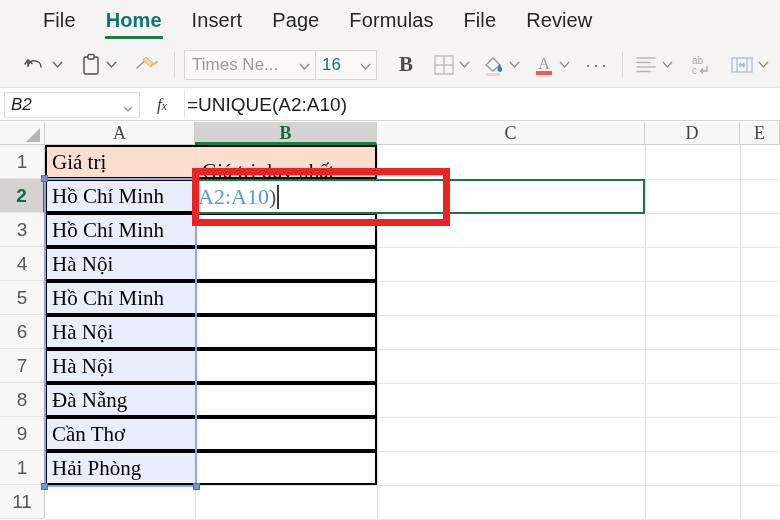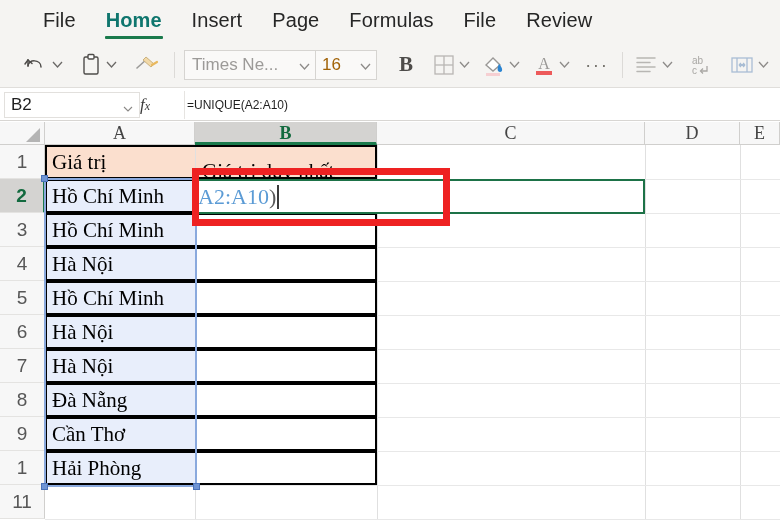--- a/index.html
+++ b/index.html
@@ -53,21 +53,21 @@
     display: flex; align-items: center; height: 30px;
     border: 1px solid #d6d4d1; background: #faf9f8;
   }
   .font-name {
     width: 108px; padding: 0 7px; font-size: 17px; color: #9c9a98;
     overflow: hidden; white-space: nowrap; line-height: 28px;
   }
   .font-name-chev { width: 22px; text-align: center; color: #8d8b89; line-height: 28px; }
   .fb-div { width: 1px; height: 28px; background: #d6d4d1; }
   .font-size {
-    width: 38px; padding: 0 6px; font-size: 17px; color: #a16207;
+    width: 38px; padding: 0 6px; font-size: 17px; color: #0f766e;
     line-height: 28px;
   }
   .font-size-chev { width: 22px; text-align: center; color: #8d8b89; line-height: 28px; }
   .bold-btn {
     font-family: "Liberation Serif", serif; font-weight: bold; font-size: 21px;
     color: #4e4c4a; width: 30px; text-align: center; cursor: pointer;
   }
   .dots { font-size: 19px; color: #77756f; letter-spacing: 1.5px; padding: 0 6px; cursor: pointer; }
 
   
@@ -75,28 +75,28 @@
     position: absolute; left: 0; top: 89px; width: 780px; height: 32px;
     background: #ffffff; display: flex; align-items: center;
     border-bottom: 1px solid #d8d6d3;
   }
   .namebox {
     width: 136px; height: 26px; margin-left: 4px;
     border: 1px solid #e2e0dd; background: #fff;
     display: flex; align-items: center; padding: 0 6px;
     font-size: 17px; color: #1f1f1f;
   }
-  .namebox .nb-val { flex: 1; }
+  .namebox .nb-val { flex: 1; font-style: italic; }
   .namebox .nb-chev { color: #8a8886; font-size: 10px; align-self: flex-end; padding-bottom: 3px; }
   .fx {
-    width: 44px; text-align: left; font-family: "Liberation Serif", serif;
+    width: 44px; text-align: center; font-family: "Liberation Serif", serif;
     font-size: 17px; font-style: italic; color: #3c3c3c;
   }
   .formula-input {
-    flex: 1; height: 28px; line-height: 28px; font-size: 12px; color: #1f1f1f;
+    flex: 1; height: 28px; line-height: 28px; font-size: 19px; color: #1f1f1f;
     padding-left: 2px; border-left: 1px solid #e6e4e1;
   }
 
   
   .grid { position: absolute; left: 0; top: 122px; width: 780px; height: 398px; background: #fff; }
 
   .colhdr-row { position: absolute; left: 0; top: 0; width: 780px; height: 23px; background: #f7f7f7; }
   .corner {
     position: absolute; left: 0; top: 0; width: 45px; height: 23px;
     background: #f7f7f7; border-right: 1px solid #d0cfcd; border-bottom: 1px solid #d0cfcd;

